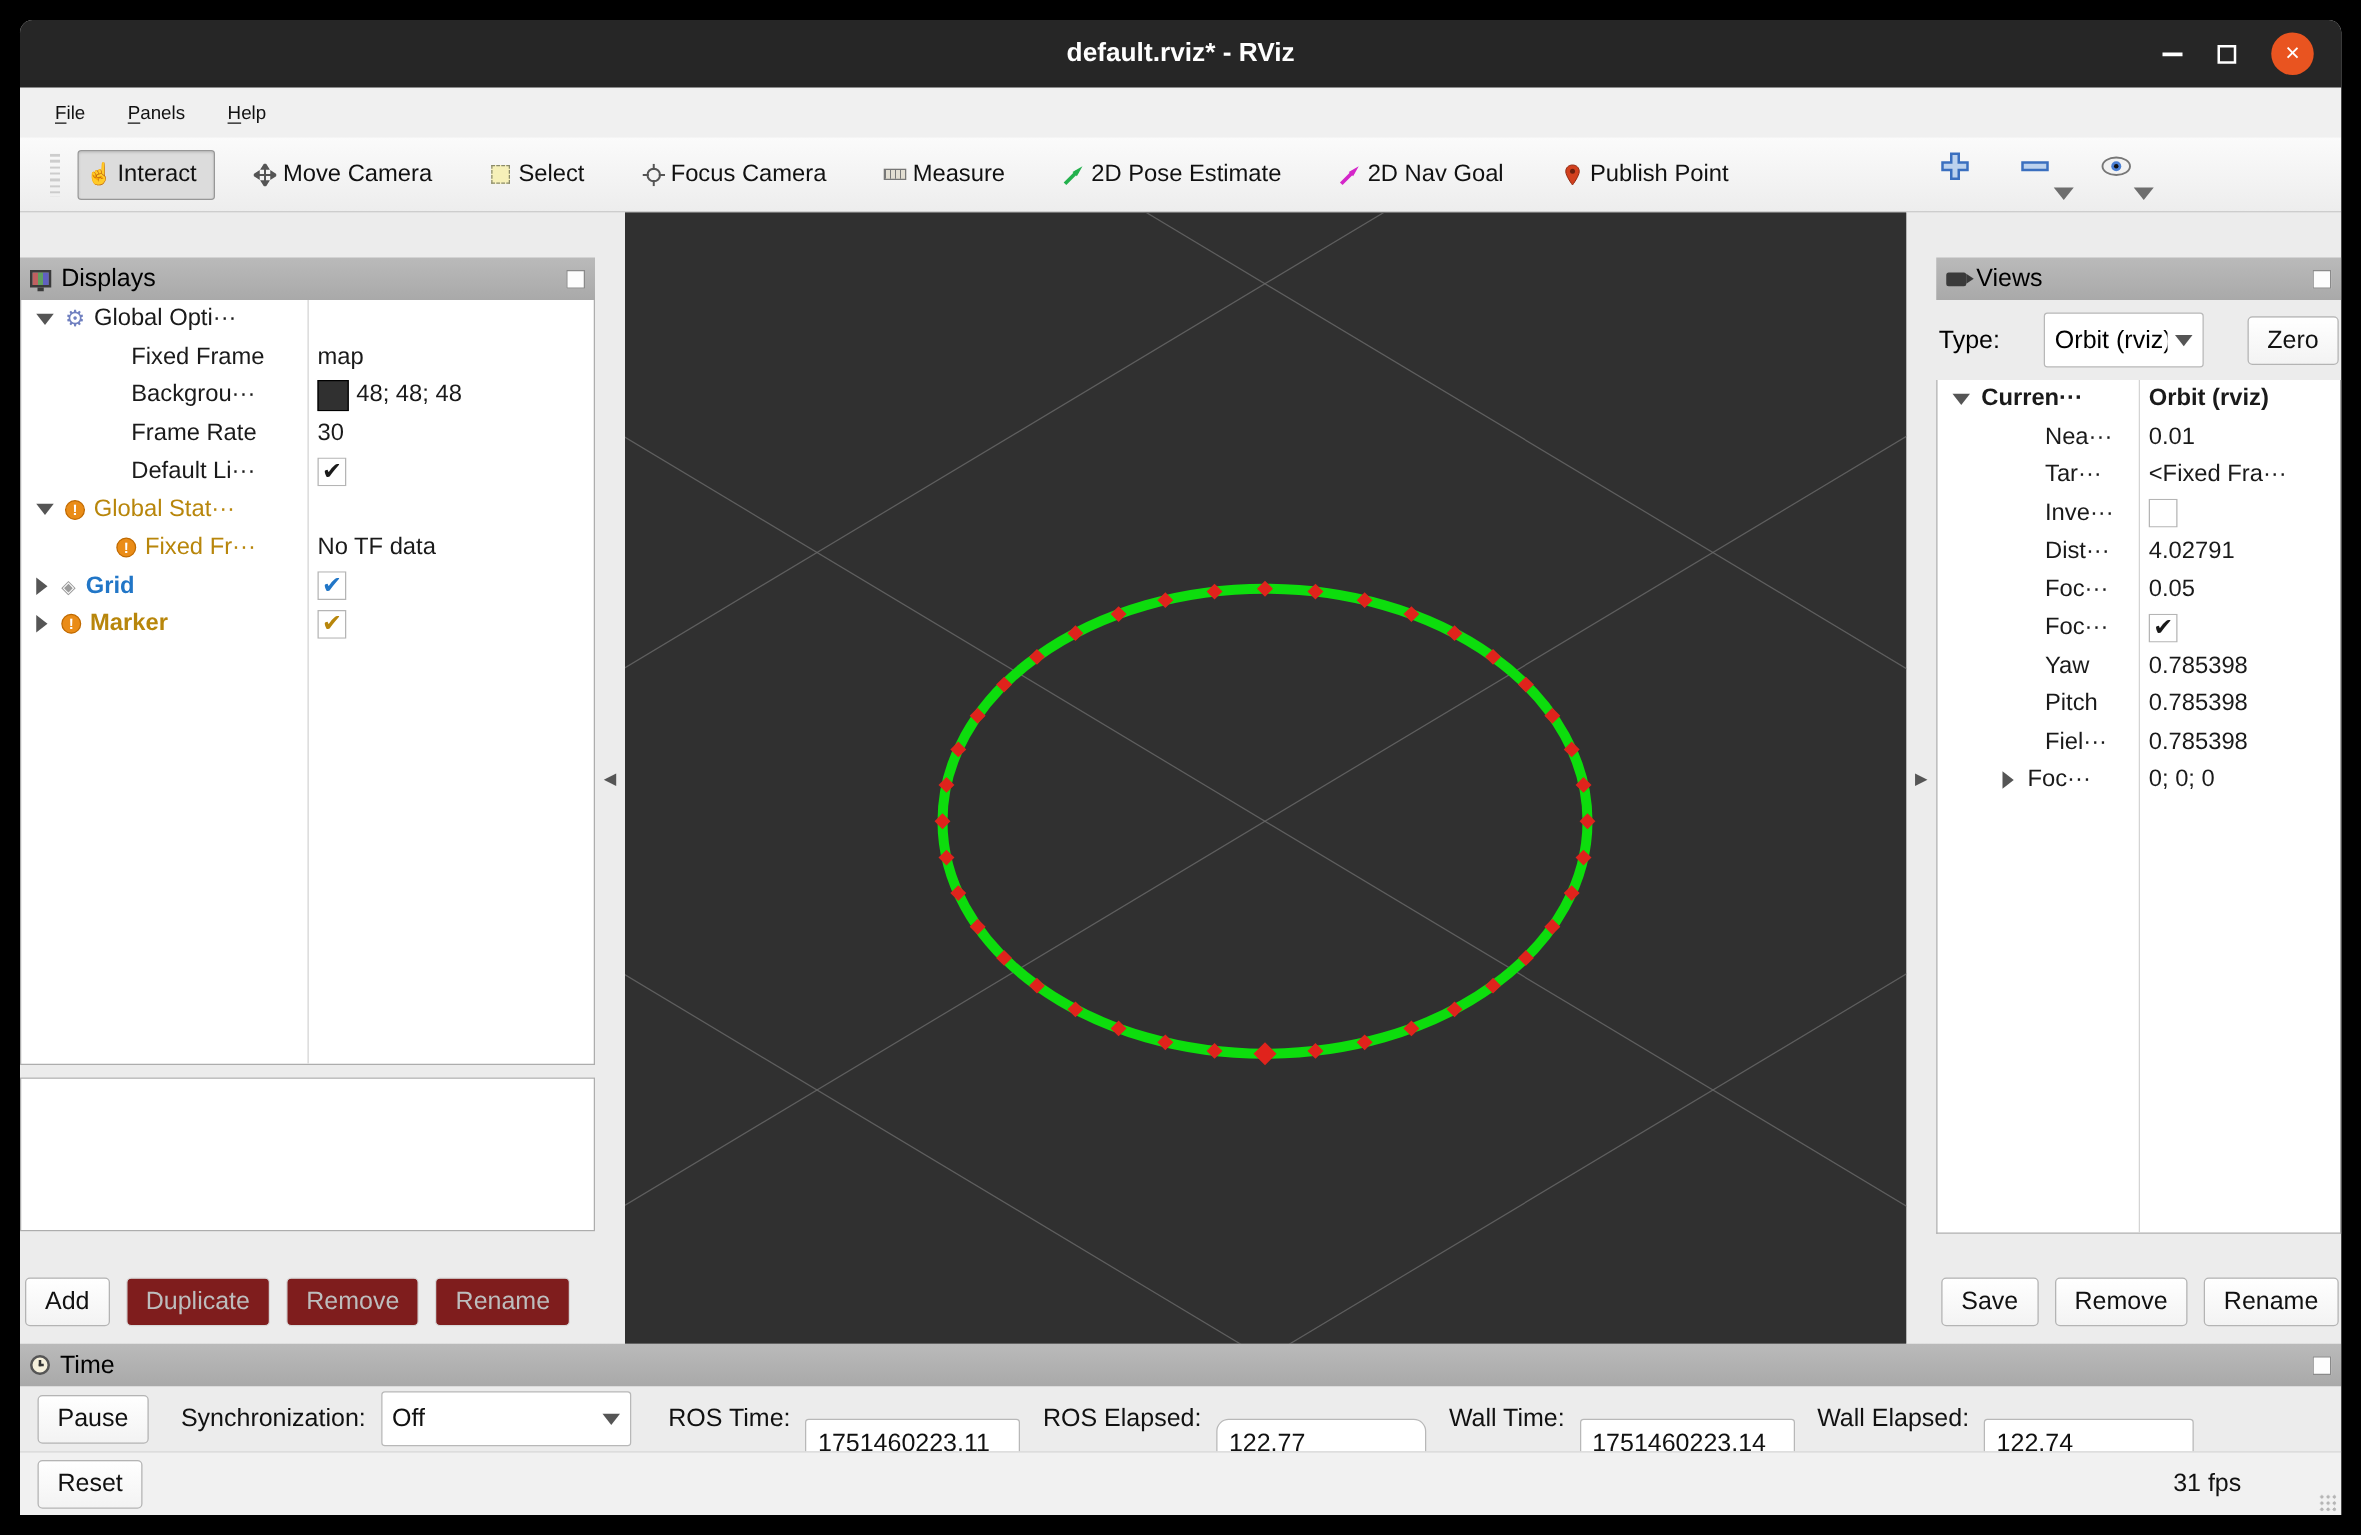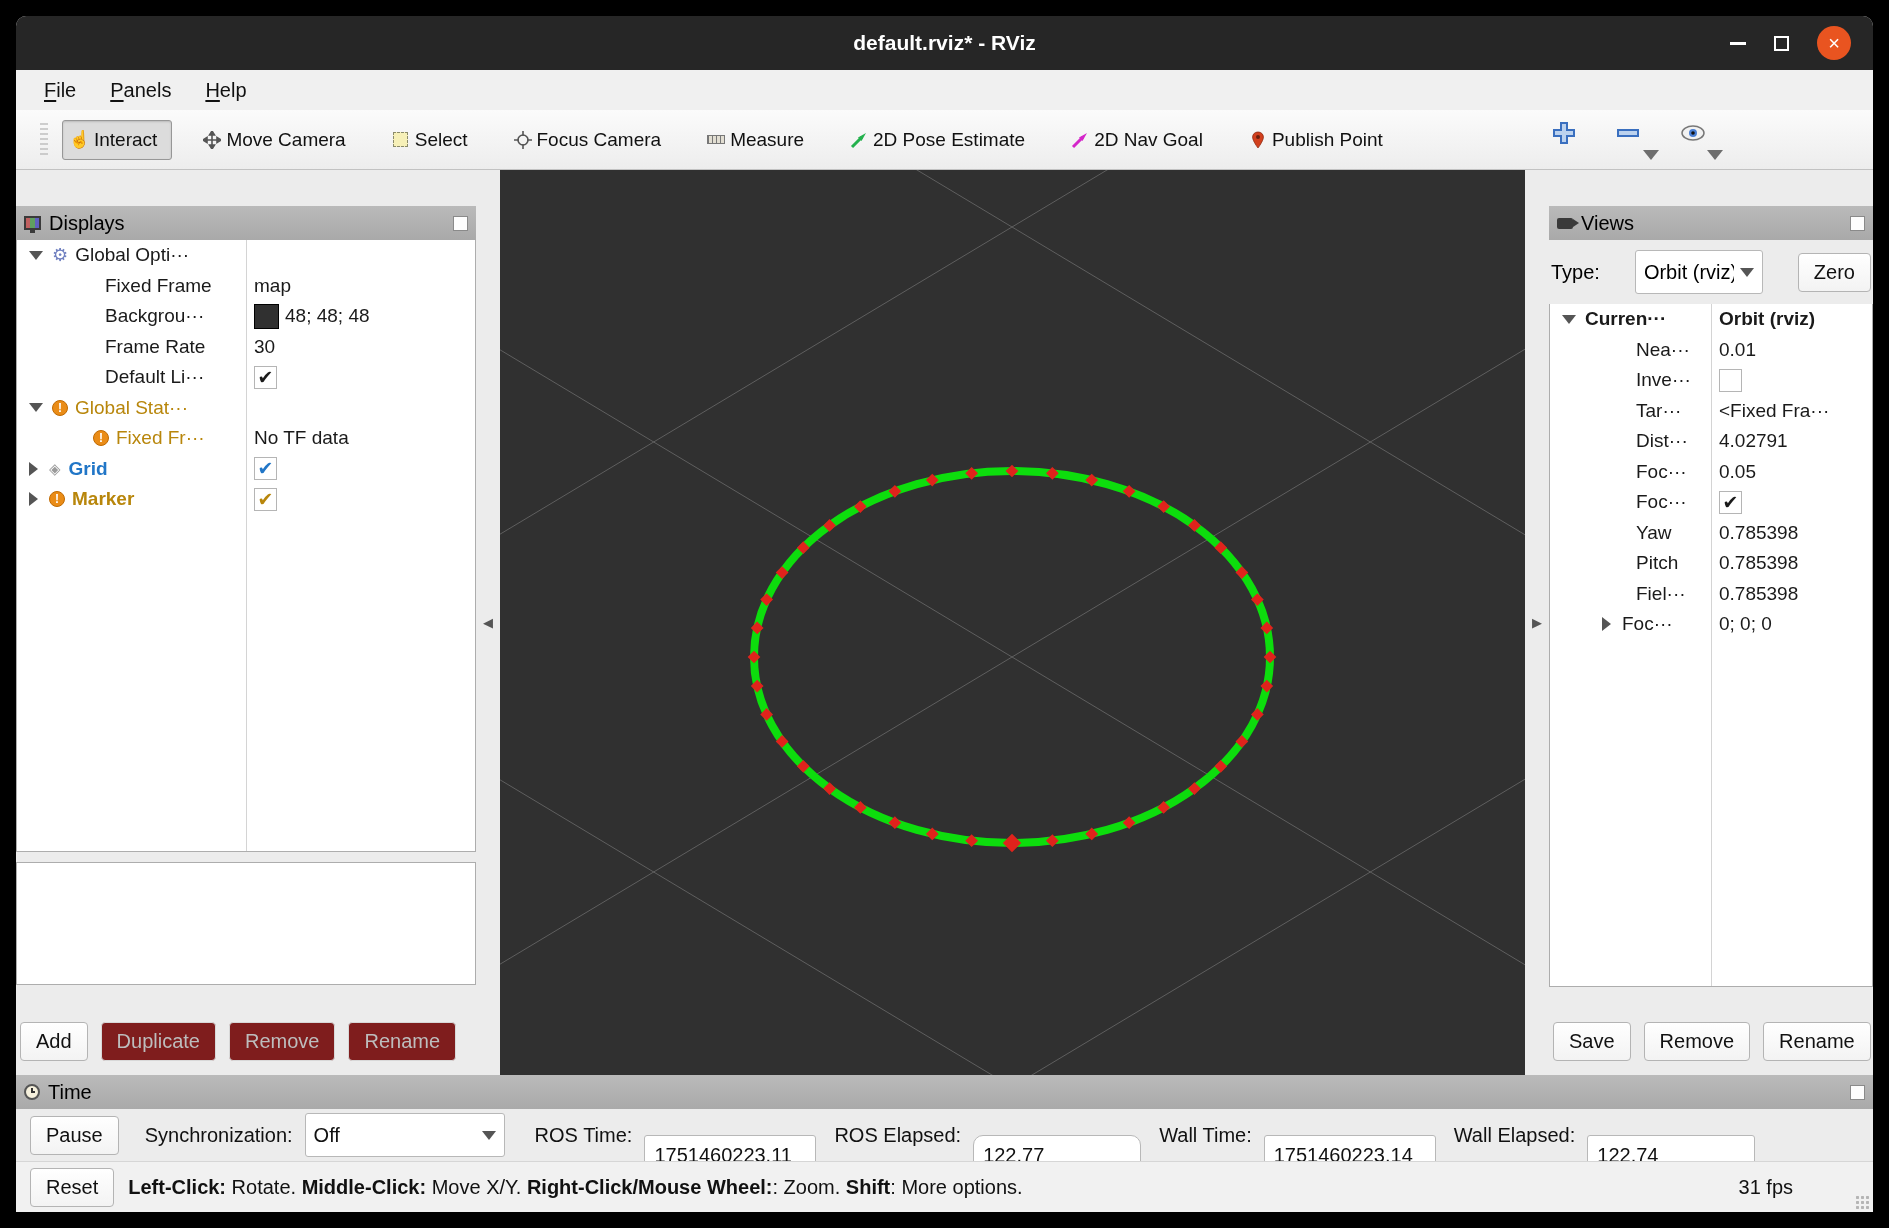--- a/index.html
+++ b/index.html
@@ -10,21 +10,21 @@
   
   .titlebar { height:54px; background:#262626; position:relative; display:flex; align-items:center; justify-content:center; flex:0 0 auto; }
   .titlebar .title { color:#fff; font-weight:bold; font-size:21px; }
   .win-controls { position:absolute; right:22px; top:0; height:54px; display:flex; align-items:center; gap:28px; }
   .wc-min { width:16px; height:3px; background:#fff; }
   .wc-max { width:15px; height:15px; border:2px solid #fff; }
   .wc-close { width:34px; height:34px; border-radius:50%; background:#E95420; color:#fff; display:flex; align-items:center; justify-content:center; font-size:20px; line-height:1; }
 
   
   .menubar { height:40px; background:#f0f0f0; display:flex; align-items:center; padding-left:28px; gap:34px; flex:0 0 auto; }
-  .menu-item { font-size:20px; color:#111; cursor:default; }
+  .menu-item { font-size:15px; color:#111; cursor:default; }
   .menu-item .ul { text-decoration:underline; text-underline-offset:3px; }
 
   
   .toolbar { height:60px; background:linear-gradient(#fbfbfb,#ededed); border-bottom:1px solid #c2c2c2; display:flex; align-items:center; padding:0 10px 0 24px; gap:4px; flex:0 0 auto; }
   .tb-handle { width:8px; height:34px; margin-right:10px; background:repeating-linear-gradient(#bbb 0 2px, transparent 2px 5px); background-size:3px 100%; background-repeat:repeat-x; opacity:.7; }
   .tool { display:flex; align-items:center; gap:5px; font-size:19px; color:#111; background:transparent; border:1px solid transparent; border-radius:3px; padding:8px 14px 8px 8px; margin-right:18px; }
   .tool.active { background:#dcdcdc; border:1px solid #979797; box-shadow:inset 0 1px 2px rgba(0,0,0,.15); }
   .ticon { display:inline-flex; width:18px; height:18px; align-items:center; justify-content:center; flex:0 0 auto; }
   .ti-hand { font-size:17px; color:#444; }
   .ti-select { width:15px; height:15px; background:#f6f0b8; border:1px dashed #8a8a6a; }
@@ -400,31 +400,31 @@
           <div class="vcell">Orbit (rviz)</div>
         </div>
         <div class="trow">
           <div class="lcell ind1v">
                 <span>Nea···</span>
               </div>
           <div class="vcell">0.01</div>
         </div>
         <div class="trow">
           <div class="lcell ind1v">
+                <span>Tar···</span>
+              </div>
+          <div class="vcell">&lt;Fixed Fra···</div>
+        </div>
+        <div class="trow">
+          <div class="lcell ind1v">
                 <span>Inve···</span>
               </div>
           <div class="vcell">
                 <span class="cb"></span>
               </div>
-        </div>
-        <div class="trow">
-          <div class="lcell ind1v">
-                <span>Tar···</span>
-              </div>
-          <div class="vcell">&lt;Fixed Fra···</div>
         </div>
         <div class="trow">
           <div class="lcell ind1v">
                 <span>Dist···</span>
               </div>
           <div class="vcell">4.02791</div>
         </div>
         <div class="trow">
           <div class="lcell ind1v">
                 <span>Foc···</span>
@@ -493,21 +493,18 @@
       <div class="field" style="width:168px;border-radius:10px;">122.77</div>
       <span style="margin-left:6px;">Wall Time:</span>
       <div class="field" style="width:172px;">1751460223.14</div>
       <span style="margin-left:6px;">Wall Elapsed:</span>
       <div class="field" style="width:168px;">122.74</div>
     </div>
   </div>
 
   <div class="statusbar">
     <button class="btn">Reset</button>
-    <span>
-      <b>Left-Click:</b><span> Rotate. </span><b>Middle-Click:</b><span> Move X/Y. </span><b>Right-Click/Mouse Wheel:</b><span>: Zoom. </span><b>Shift</b><span>: More options.</span>
-    </span>
     <span class="fps">31 fps</span>
     <span class="grip"></span>
   </div>
 
 </div>
 </div>
 
 </body></html>

